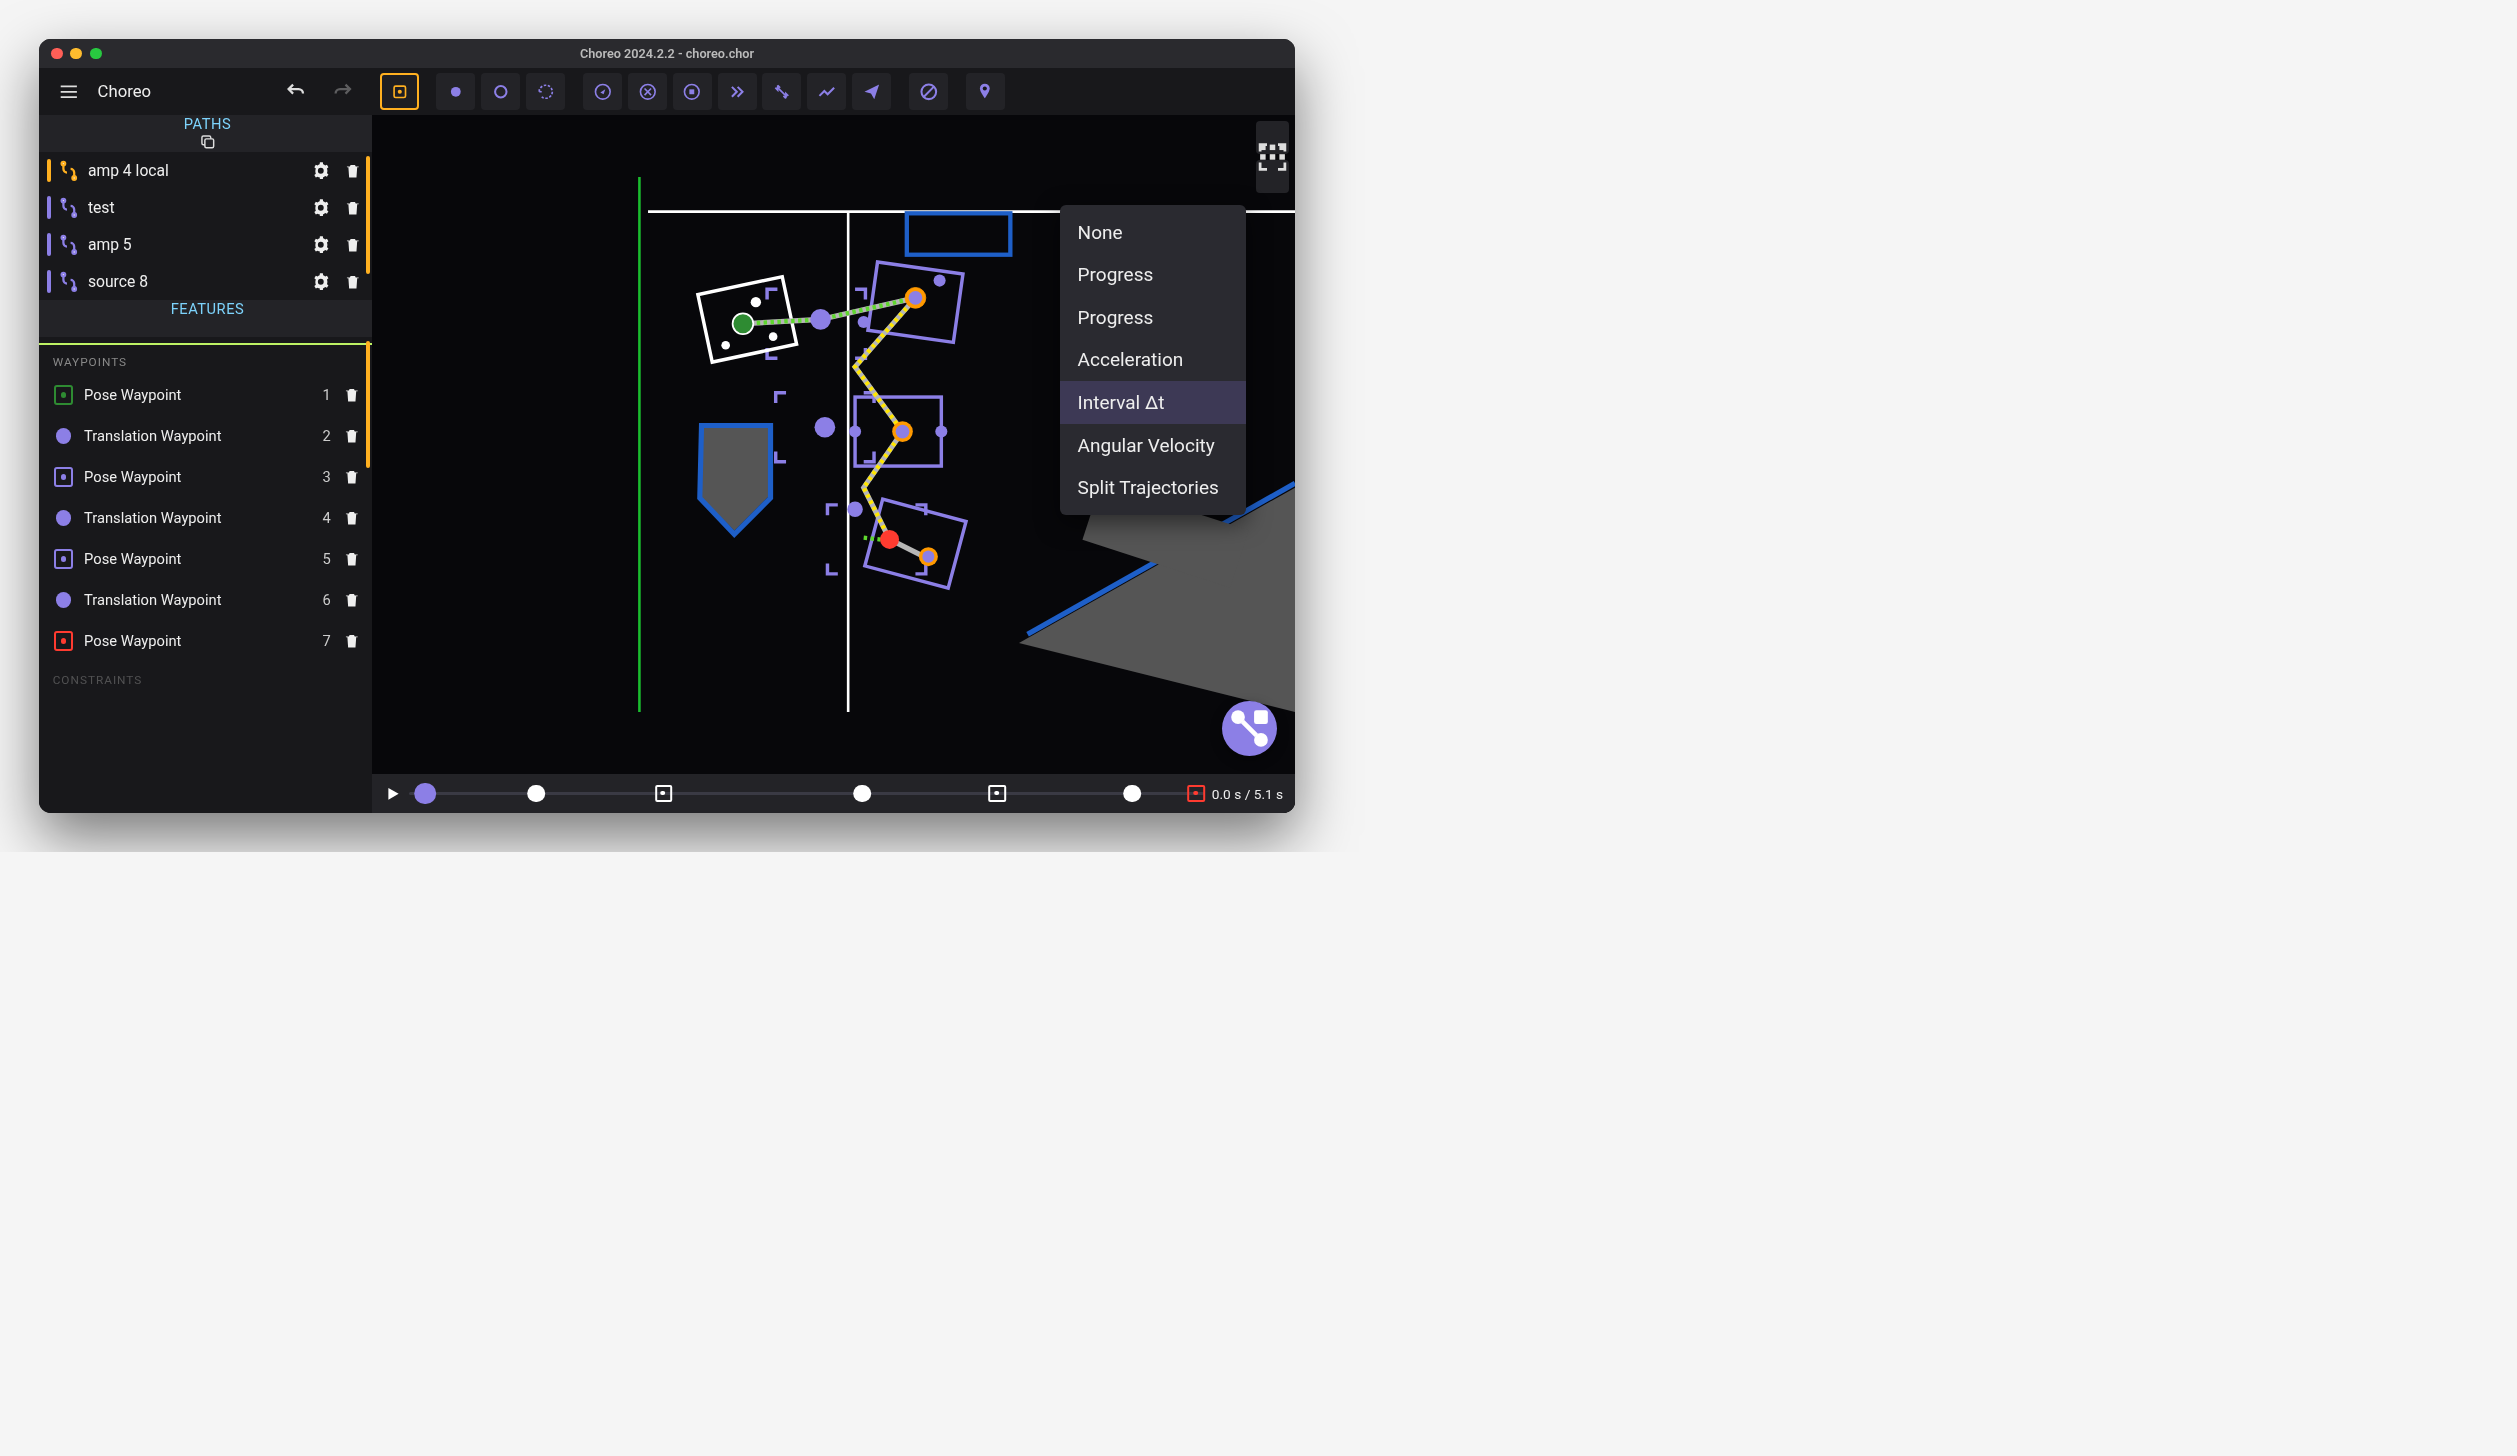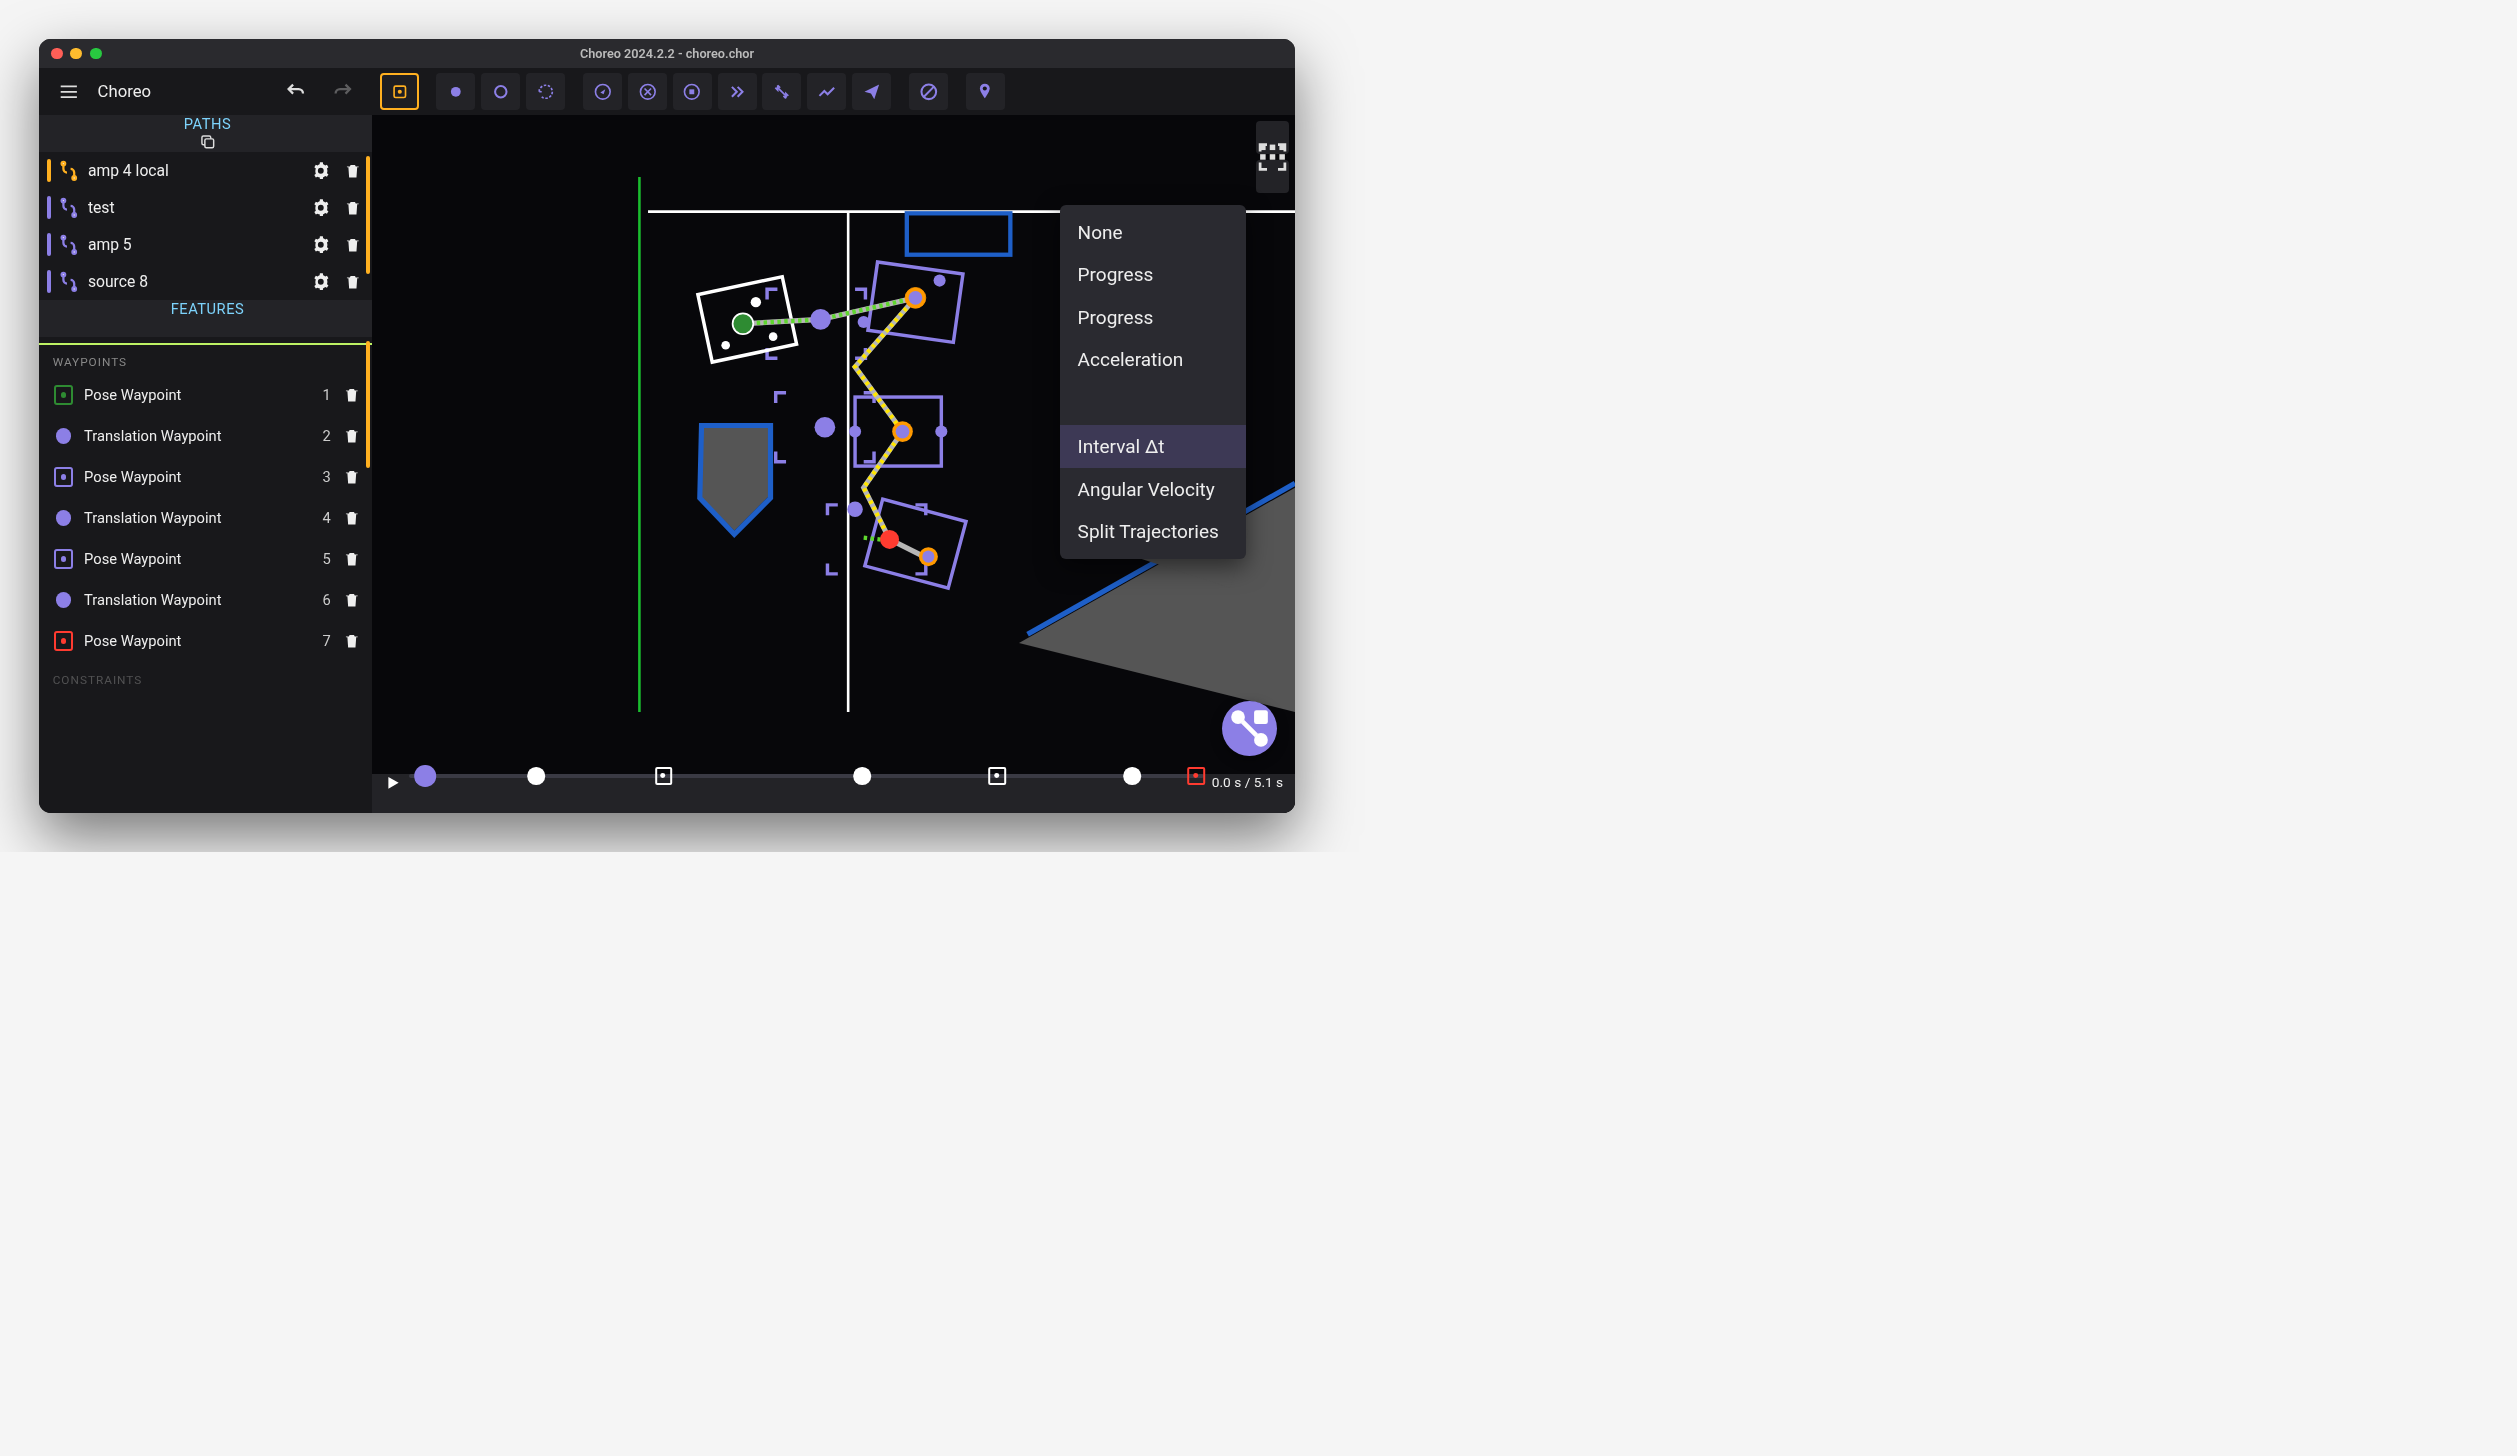--- a/index.html
+++ b/index.html
@@ -69,22 +69,22 @@
 .tb-btn{width:39px;height:37px; background:#232327; border-radius:3.9px; display:flex;align-items:center;justify-content:center; color:#8c7fe6;}
 .tb-btn.active{ border:2px solid #ffb020; color:#ffb020; background:#1e1e22;}
 .tb-sep{width:5.9px;}
 .canvas-wrap{flex:1; position:relative; overflow:hidden; background:#07070a;}
 .canvas-wrap svg{position:absolute; inset:0; width:100%; height:100%;}
 .canvas-side{position:absolute; right:5.9px; top:5.9px; display:flex; flex-direction:column; gap:5.9px;}
 .cv-btn{width:33px;height:33px; background:#232327; border-radius:3.9px; display:flex;align-items:center;justify-content:center; color:#ddd;}
 .fab{position:absolute; right:17.6px; bottom:17.6px; width:55px;height:55px; border-radius:50%; background:#8c7fe6; display:flex; align-items:center; justify-content:center; color:#fff; box-shadow:0 3.9px 11.8px rgba(0,0,0,0.4);}
 .popup{position:absolute; right:49px; top:90px; width:186px; background:#2a2a30; border-radius:5.9px; padding:5.9px 0; box-shadow:0 7.8px 23.5px rgba(0,0,0,0.5);}
 .popup-item{padding:9.8px 17.6px; color:#eee; font-size:19px;}
-.popup-item.sel{background:#3d3955;margin-top:44px;}
-.timeline{height:39px; background:#232327; display:flex; padding:0 11.8px; gap:7.8px; position:relative;}
+.popup-item.sel{background:#3d3955;}
+.timeline{height:39px; background:#232327; display:flex; align-items:center; padding:0 11.8px; gap:7.8px; position:relative;}
 .play{color:#fff; width:17.6px;height:17.6px;}
 .track{flex:1; height:3.9px; background:#3a3a44; position:relative; border-radius:2px;}
 .marker{position:absolute; top:-6.9px; transform:translateX(-50%);}
 .marker.circ{width:17.6px;height:17.6px;border-radius:50%;background:#fff;}
 .marker.big{width:21.6px;height:21.6px;border-radius:50%;background:#8c7fe6; top:-8.8px;}
 .marker.sq{width:17.6px;height:17.6px;border:2px solid #fff; border-radius:2px; position:absolute;}
 .marker.sq::after{content:"";position:absolute;width:4.9px;height:4.9px;background:#fff;border-radius:50%;top:3.9px;left:3.9px;}
 .marker.sqr{border-color:#ff3b30;}
 .marker.sqr::after{background:#ff3b30;}
 .time-text{color:#eee; font-size:13.7px; white-space:nowrap;}

